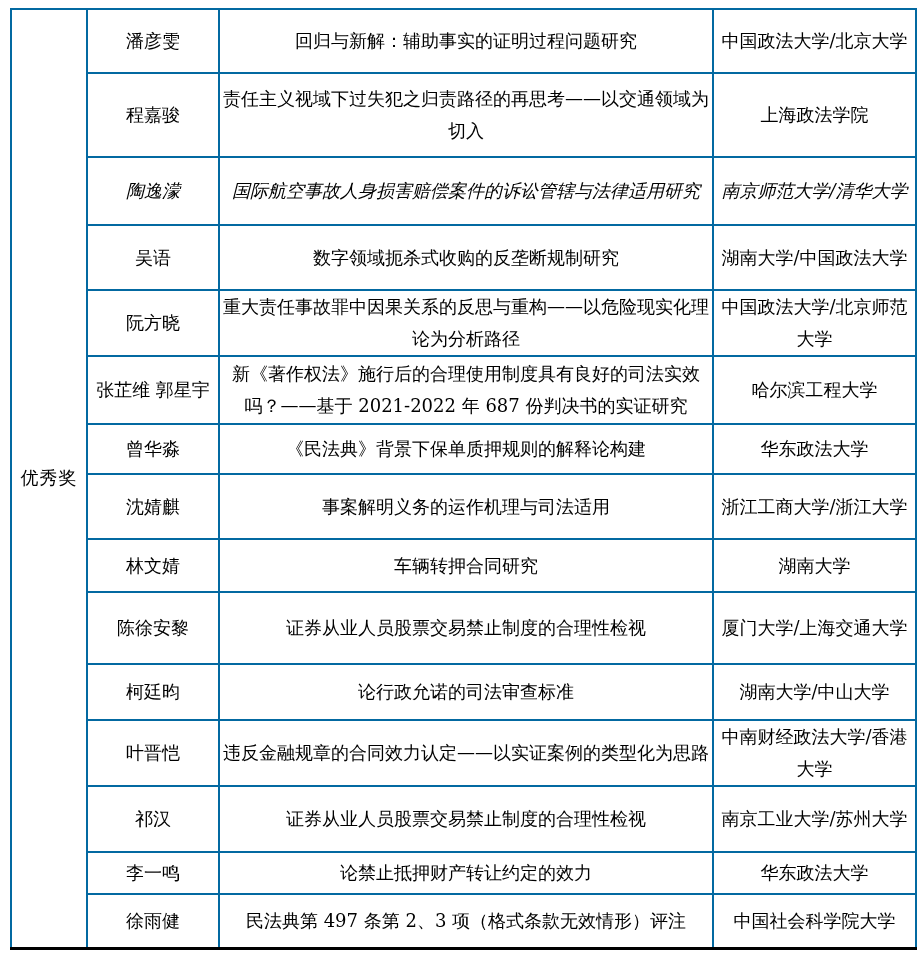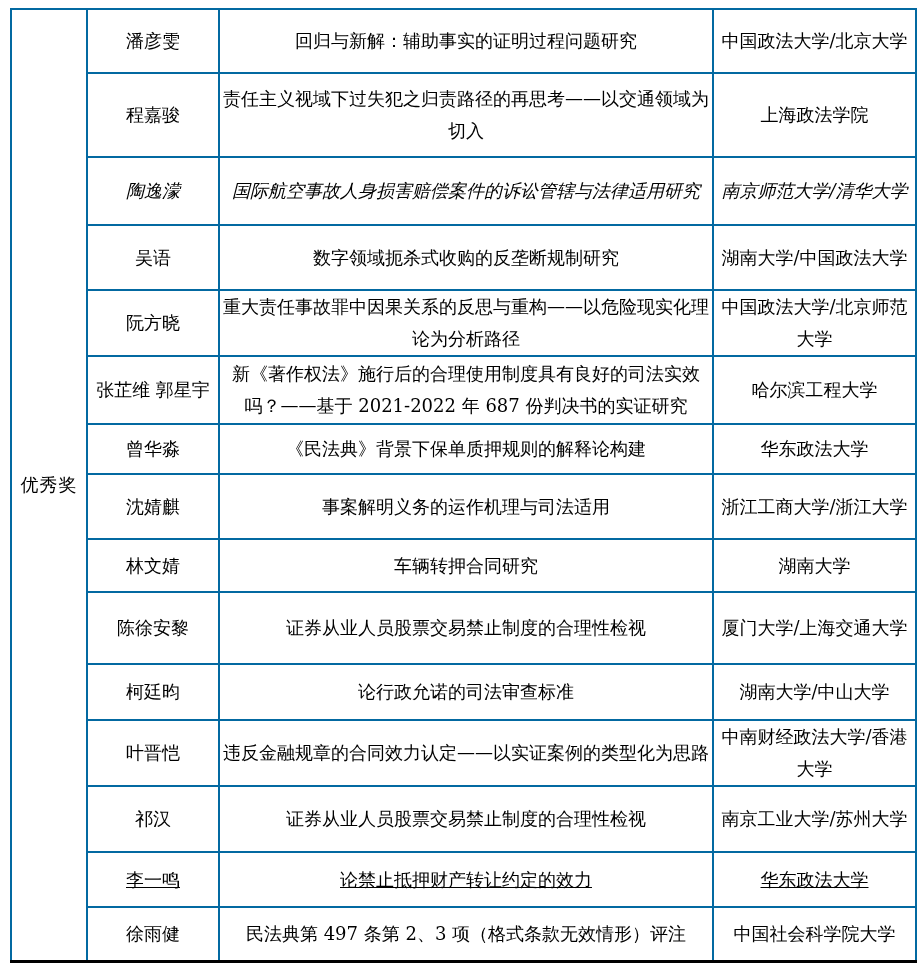--- a/index.html
+++ b/index.html
@@ -114,21 +114,21 @@
         <tr style="height: 61px; margin-left: 44px;">
           <td class="name-cell">叶晋恺</td>
           <td class="title-cell">违反金融规章的合同效力认定——以实证案例的类型化为思路</td>
           <td class="school-cell">中南财经政法大学/香港大学</td>
         </tr>
         <tr style="height: 66px;">
           <td class="name-cell">祁汉</td>
           <td class="title-cell">证券从业人员股票交易禁止制度的合理性检视</td>
           <td class="school-cell">南京工业大学/苏州大学</td>
         </tr>
-        <tr style="height: 55px; text-decoration: underline;">
+        <tr style="height: 42px;">
           <td class="name-cell">李一鸣</td>
           <td class="title-cell">论禁止抵押财产转让约定的效力</td>
           <td class="school-cell">华东政法大学</td>
         </tr>
         <tr style="height: 54px; margin-top: 10px;">
           <td class="name-cell">徐雨健</td>
           <td class="title-cell">民法典第 497 条第 2、3 项（格式条款无效情形）评注</td>
           <td class="school-cell">中国社会科学院大学</td>
         </tr>
       </tbody>

